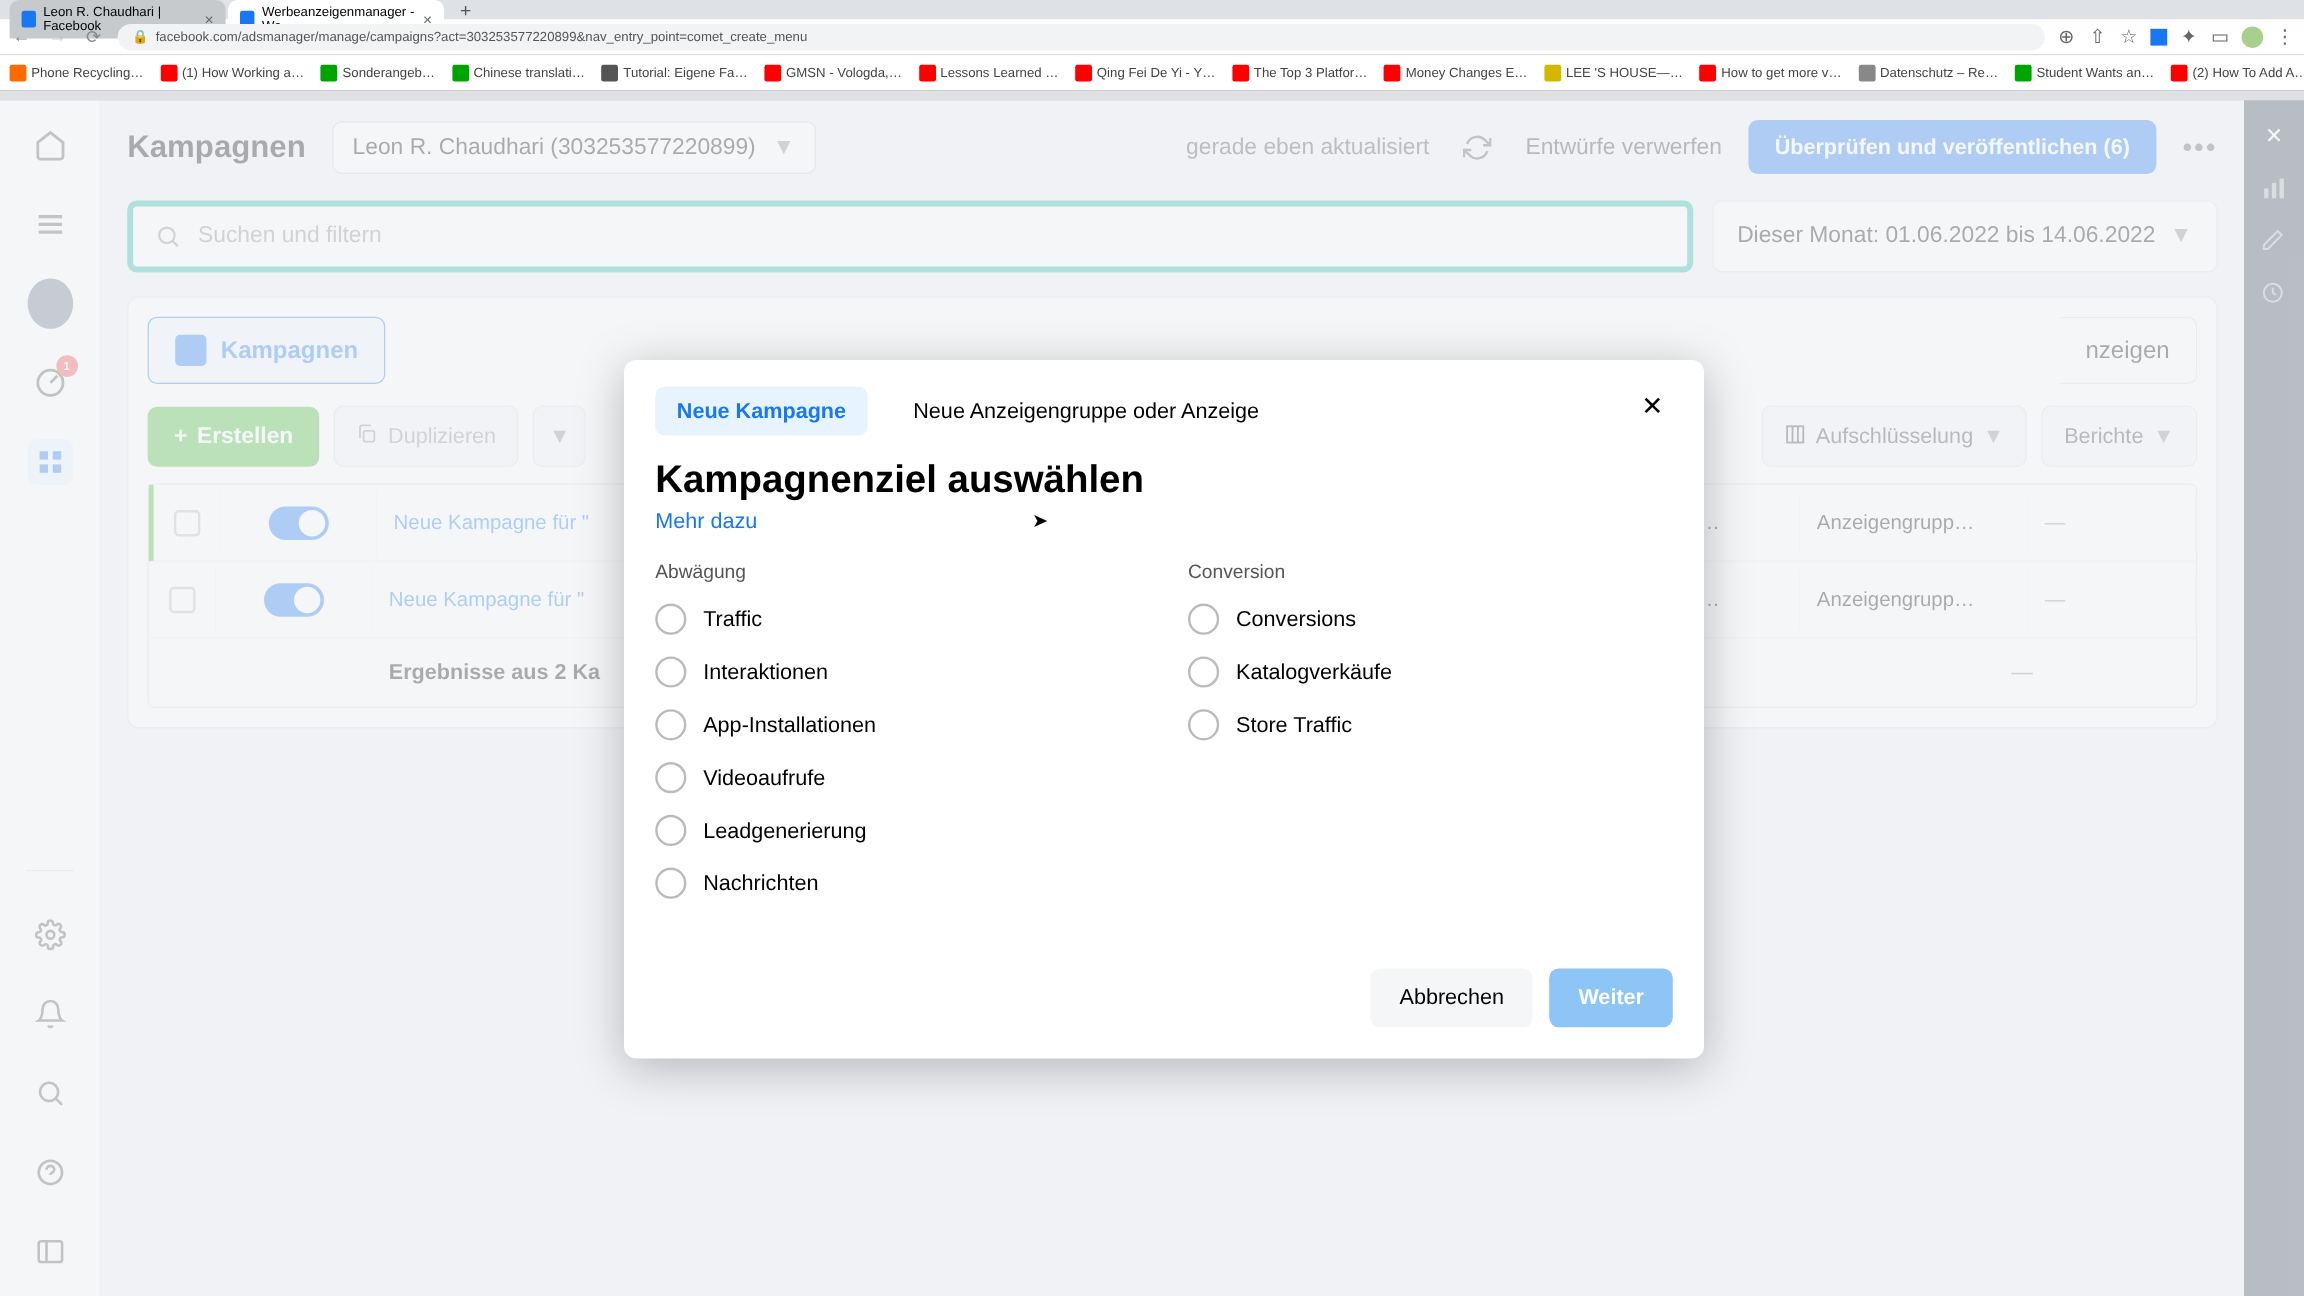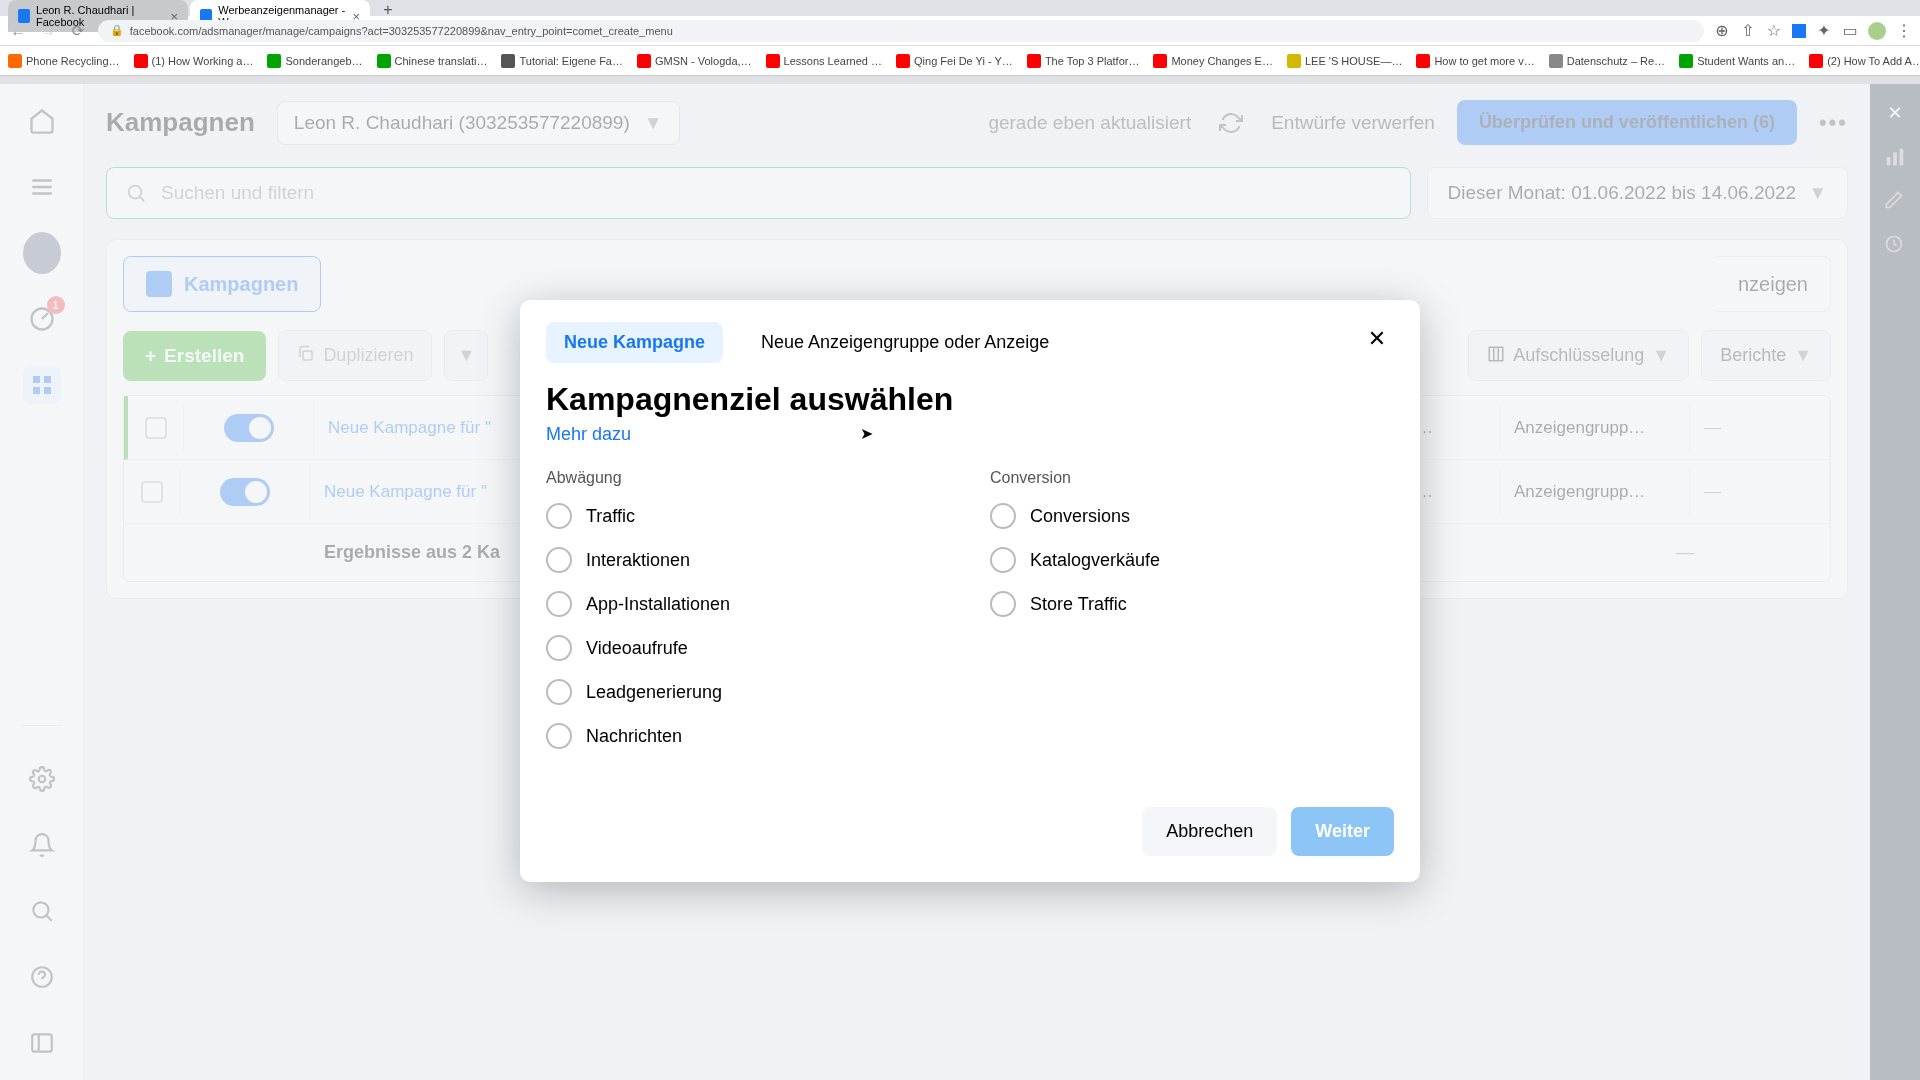--- a/index.html
+++ b/index.html
@@ -26,25 +26,25 @@
 .rail-sep{width:40px;height:1px;background:#ddd;margin:6px 0}
 .badge{position:absolute;top:-4px;right:-4px;background:#fa3e3e;color:#fff;font-size:10px;width:18px;height:18px;border-radius:50%;display:flex;align-items:center;justify-content:center;font-weight:700}
 .avatar{width:42px;height:42px;border-radius:50%;background:#6a7485}
 .main{flex:1;background:#f0f2f5;padding:16px 22px;position:relative;overflow:hidden}
 .top-bar{display:flex;align-items:center;gap:22px;margin-bottom:22px}
 .page-title{font-size:26px;font-weight:700}
 .acct-select{display:flex;align-items:center;gap:14px;border:1px solid #ccd0d5;background:#fff;border-radius:8px;padding:10px 16px;font-size:19px}
 .chev{color:#888}
 .updated{margin-left:auto;font-size:19px;color:#444}
 .refresh{width:36px;height:36px;display:flex;align-items:center;justify-content:center;color:#555}
-.publish-btn{background:#1877f2;color:#0f172a;padding:12px 22px;border-radius:8px;font-size:18px;font-weight:600}
+.publish-btn{background:#1877f2;color:#ffffff;padding:12px 22px;border-radius:8px;font-size:18px;font-weight:600}
 .discard{font-size:19px;color:#333}
 .more-dots{font-size:22px;font-weight:700;letter-spacing:2px;color:#555}
 .search-row{display:flex;gap:16px;margin-bottom:20px}
-.search-box{flex:1;background:#fff;border:1px solid #14b8a6;border-radius:8px;padding:14px 18px;display:flex;align-items:center;gap:14px;font-size:19px;color:#888}
+.search-box{flex:1;background:#fff;border:5px solid #14b8a6;border-radius:8px;padding:14px 18px;display:flex;align-items:center;gap:14px;font-size:19px;color:#888}
 .date-range{background:#fff;border:1px solid #ddd;border-radius:8px;padding:14px 20px;font-size:19px;display:flex;align-items:center;gap:12px}
 .content-panel{background:#fff;border-radius:10px;border:1px solid #ddd;padding:16px}
 .tabs-row{display:flex;gap:16px;margin-bottom:18px}
 .tab-main{display:flex;align-items:center;gap:12px;padding:14px 22px;border:1px solid #ddd;border-radius:8px;font-size:20px}
 .tab-main.active{border-color:#1877f2;color:#1877f2;font-weight:600;background:#f0f6ff}
 .tab-ic{width:26px;height:26px;border-radius:4px}
 .toolbar{display:flex;gap:12px;margin-bottom:14px;align-items:center}
 .btn-create{background:#42b72a;color:#fff;padding:14px 22px;border-radius:8px;font-size:19px;font-weight:600;display:flex;align-items:center;gap:8px}
 .btn-tool{background:#f5f6f7;border:1px solid #ddd;padding:14px 18px;border-radius:8px;font-size:18px;color:#888;display:flex;gap:8px}
 .btn-tool.sm{padding:14px 12px}

